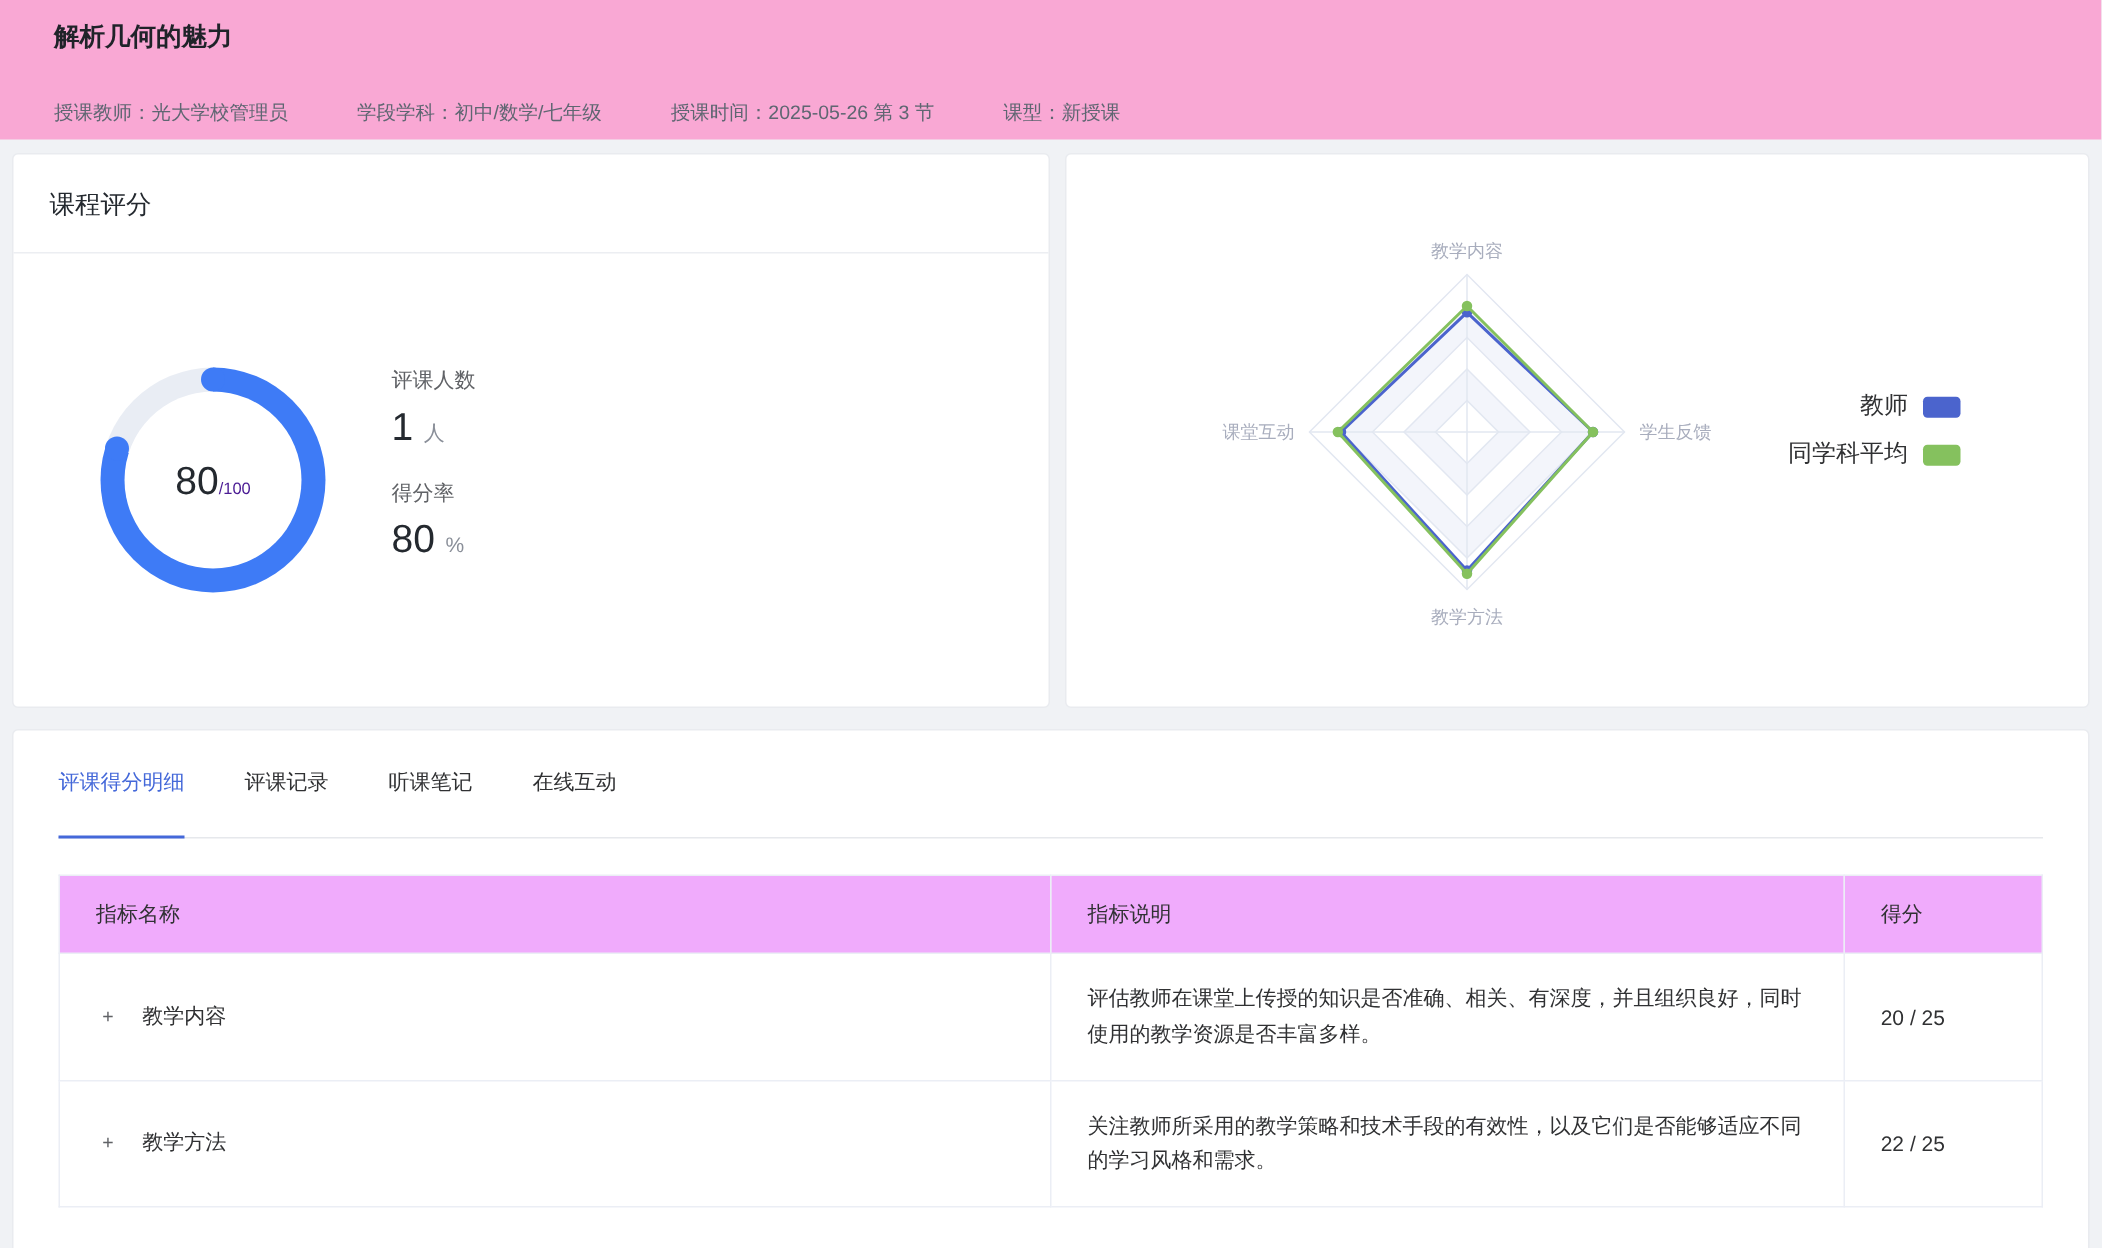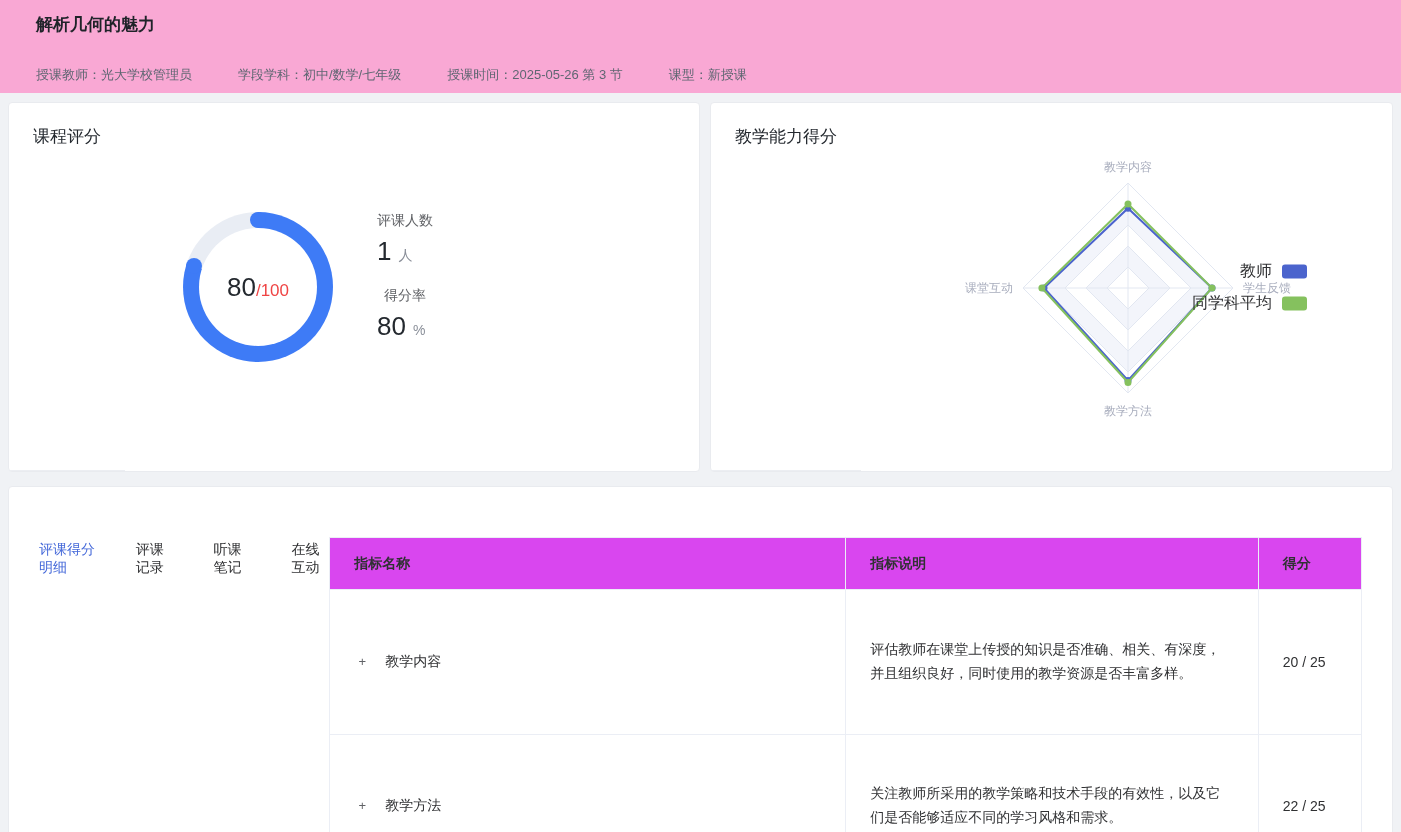--- a/index.html
+++ b/index.html
@@ -6,60 +6,60 @@
   html,body { width:1401px; height:832px; overflow:hidden; background:#f0f2f5;
     font-family:"Liberation Sans", sans-serif; color:#303133; }
 
   
   .top-header { background:#f9a8d4; height:93px; padding:13px 36px 0; }
   .top-header h1 { font-size:17px; font-weight:bold; color:#1f2329; }
   .meta-row { margin-top:30px; display:flex; gap:46px; font-size:13px; color:#5f6672; }
 
   
   .cards-row { display:flex; gap:10px; margin:9px 8px 0; height:370px; }
-  .card { background:#fff; border:1px solid #e9ebef; border-radius:4px; display:flex; flex-direction:row; }
+  .card { background:#fff; border:1px solid #e9ebef; border-radius:4px; display:flex; flex-direction:column; }
   .score-card { width:692px; }
   .radar-card { flex:1; }
   .card-title { font-size:17px; color:#24292f; padding:22px 24px 20px; border-bottom:1px solid #eceef2; }
   .card-body { flex:1; display:flex; align-items:center; }
 
   
   .score-body { padding-left:58px; }
   .donut { position:relative; width:150px; height:150px; }
   .donut-ring { position:absolute; inset:0; border-radius:50%; }
   .donut-cap { position:absolute; width:16px; height:16px; border-radius:50%; }
   .donut-hole { position:absolute; inset:16px; background:#fff; border-radius:50%;
     display:flex; align-items:baseline; justify-content:center; padding-top:44px; }
   .donut-score { font-size:26px; color:#24292f; }
-  .donut-max { font-size:17px; color:#ef4444;text-align:right; }
+  .donut-max { font-size:11px; color:#4c1d95;text-align:right; }
 
   .stats { margin-left:44px; }
-  .stat-label { font-size:14px; color:#606266;text-align:center; }
+  .stat-label { font-size:14px; color:#606266; }
   .stat-value { margin:6px 0 20px; display:flex; align-items:baseline; gap:7px; }
   .stat-num { font-size:26px; color:#24292f; }
   .stat-unit { font-size:14px; color:#8a8f99; }
 
   
   .radar-body { position:relative; padding-left:52px; }
   svg text { font-family:"Liberation Sans", sans-serif; }
   .legend { position:absolute; right:85px; top:50%; transform:translateY(-50%);
     display:flex; flex-direction:column; gap:11px; align-items:flex-end; }
   .legend-item { display:flex; align-items:center; gap:10px; font-size:16px; color:#303133; cursor:pointer; }
   .legend-swatch { width:25px; height:14px; border-radius:3px; display:inline-block; }
 
   
   .bottom-card { margin:14px 8px 0; background:#fff; border:1px solid #e9ebef; border-radius:4px;
     padding:26px 30px; min-height:420px; }
   .tabs { display:flex; gap:40px; border-bottom:1px solid #e6e8ec; font-size:14px; }
-  .tab { padding-bottom:2px; cursor:pointer; color:#303133;margin-top:28px; }
+  .tab { padding-bottom:26px; cursor:pointer; color:#303133; }
   .tab.active { color:#4468d9; border-bottom:2px solid #4468d9; margin-bottom:-1px; }
 
   table.indicator-table { width:100%; border-collapse:collapse; margin-top:24px; font-size:14px; }
   .indicator-table th, .indicator-table td { border:1px solid #ebeef5; text-align:left; vertical-align:middle; }
-  .indicator-table thead th { background:#d946ef; font-weight:bold; color:#303133; height:52px; padding:0 24px; }
+  .indicator-table thead th { background:#f0abfc; font-weight:normal; color:#303133; height:52px; padding:0 24px; }
   .indicator-table td { padding:18px 24px; }
   .col-name { width:50%; } .col-desc { width:40%; } .col-score { width:10%; }
   .name-cell { padding-left:26px !important; }
   .plus { margin-right:13px; color:#606266; font-size:13px; cursor:pointer; display:inline-block; width:12px; text-align:center; }
   .desc-cell { line-height:1.7; }
 </style>
 </head>
 <body>
 
 <div class="page">
@@ -97,21 +97,20 @@
           <div class="stat-label">得分率</div>
           <div class="stat-value">
             <span class="stat-num">80</span>
             <span class="stat-unit">%</span>
           </div>
         </div>
       </div>
     </section>
 
     <section class="card radar-card">
-      <div class="card-title">教学能力得分</div>
       <div class="card-body radar-body">
         <svg width="430" height="298">
             <polygon points="215.0,45.0 320.0,150.0 215.0,255.0 110.0,150.0" fill="#ffffff" stroke="#e2e7f1" stroke-width="1"></polygon>
             <polygon points="215.0,66.0 299.0,150.0 215.0,234.0 131.0,150.0" fill="#f3f5fb" stroke="#e2e7f1" stroke-width="1"></polygon>
             <polygon points="215.0,87.0 278.0,150.0 215.0,213.0 152.0,150.0" fill="#ffffff" stroke="#e2e7f1" stroke-width="1"></polygon>
             <polygon points="215.0,108.0 257.0,150.0 215.0,192.0 173.0,150.0" fill="#f3f5fb" stroke="#e2e7f1" stroke-width="1"></polygon>
             <polygon points="215.0,129.0 236.0,150.0 215.0,171.0 194.0,150.0" fill="#ffffff" stroke="#e2e7f1" stroke-width="1"></polygon>
             <line x1="215" y1="150" x2="215.0" y2="45.0" stroke="#e2e7f1" stroke-width="1"></line>
             <line x1="215" y1="150" x2="320.0" y2="150.0" stroke="#e2e7f1" stroke-width="1"></line>
             <line x1="215" y1="150" x2="215.0" y2="255.0" stroke="#e2e7f1" stroke-width="1"></line>

